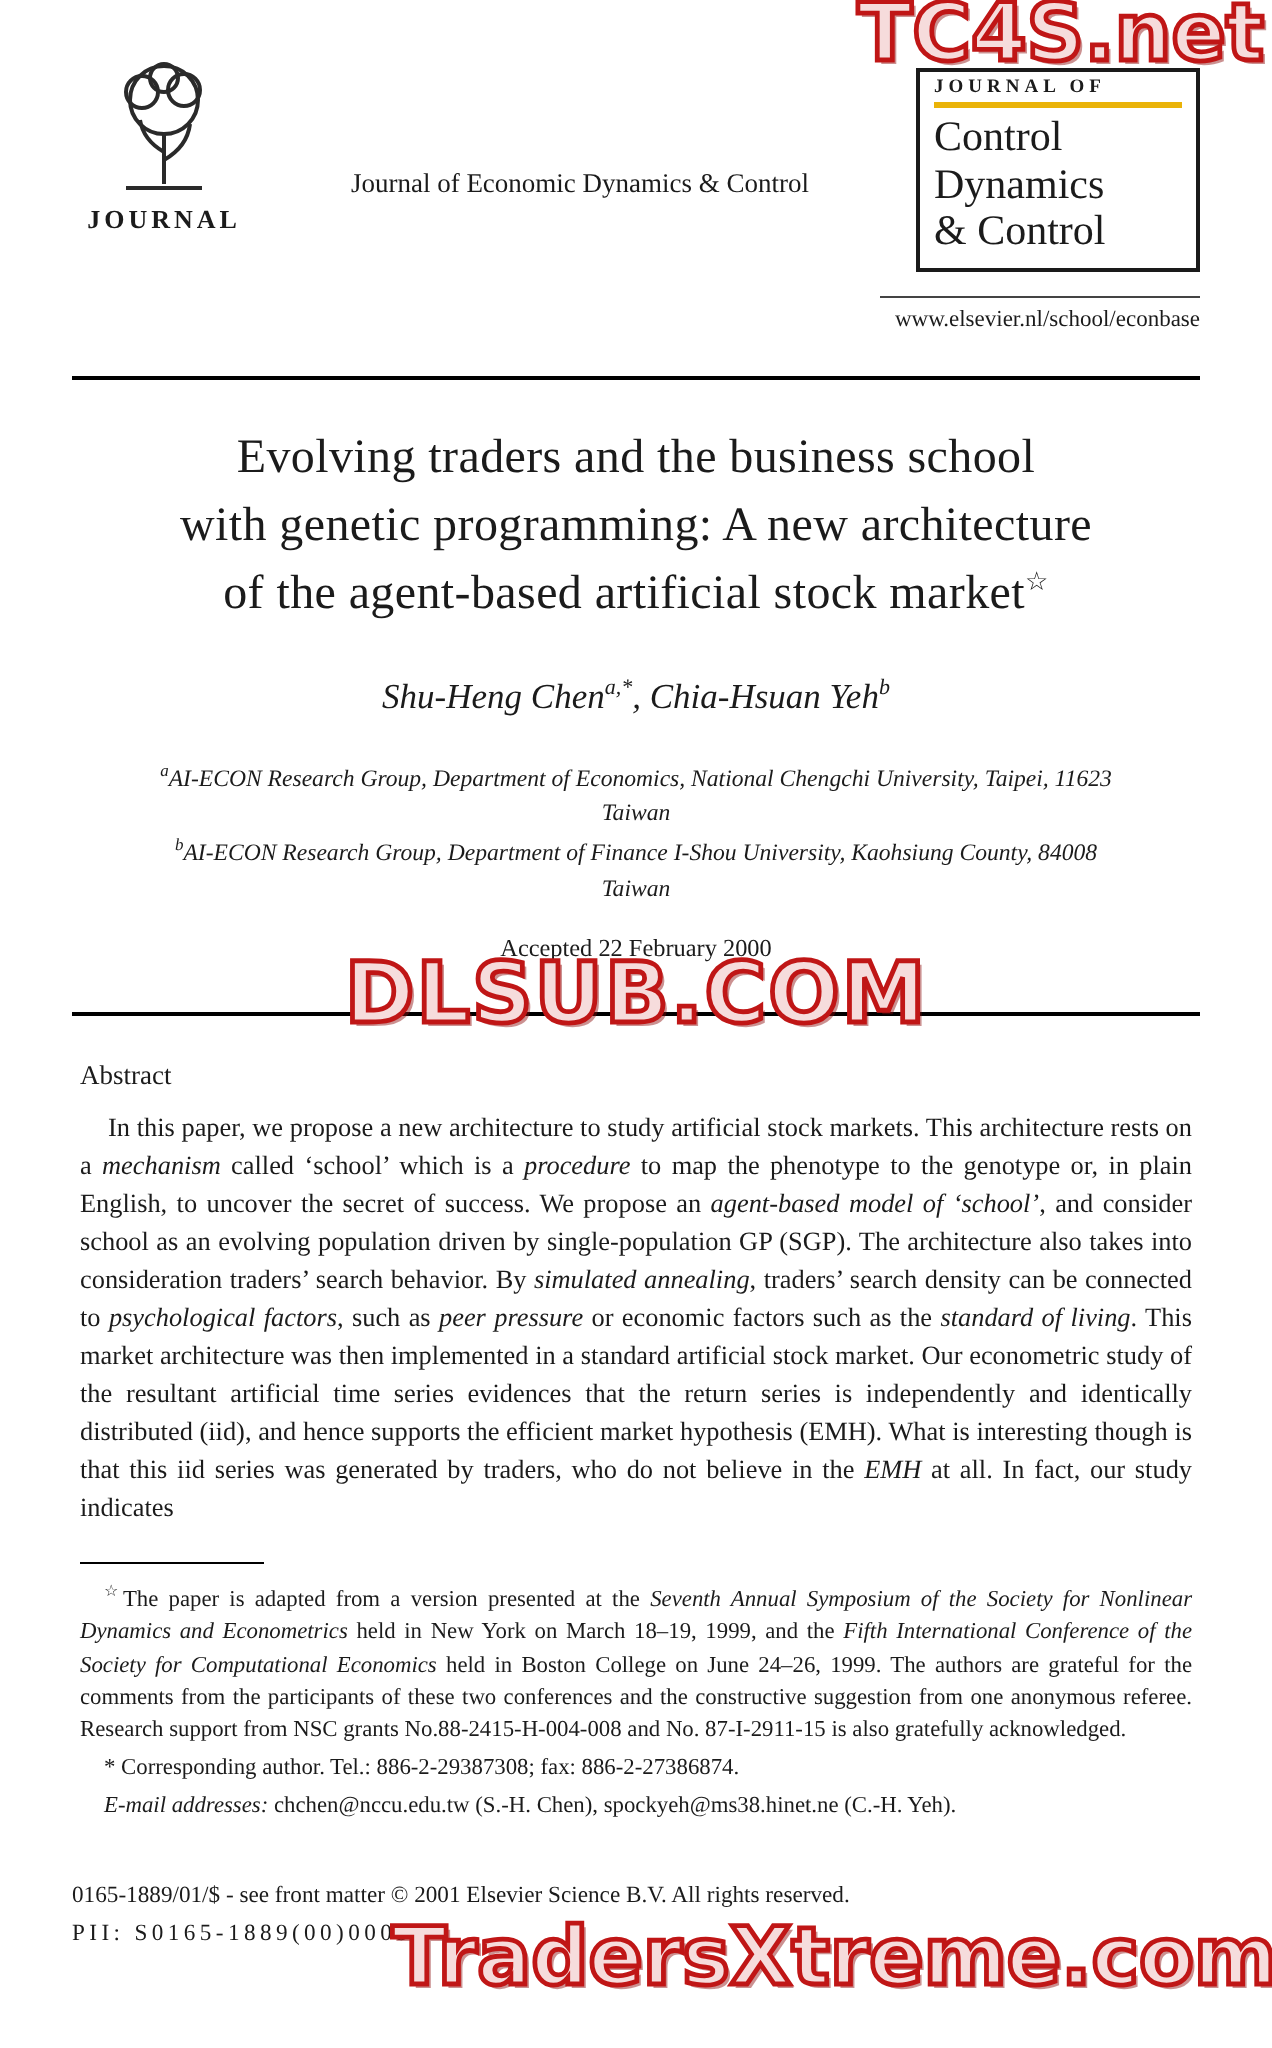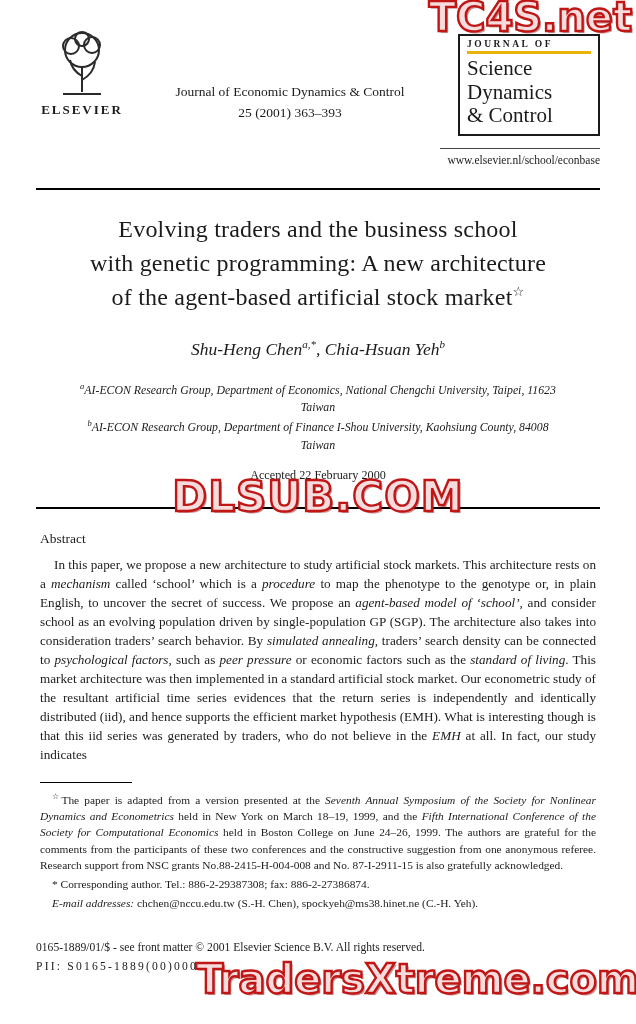--- a/index.html
+++ b/index.html
@@ -96,32 +96,31 @@
           <circle cx="33" cy="24" r="17"></circle>
           <circle cx="22" cy="20" r="8"></circle>
           <circle cx="43" cy="19" r="8"></circle>
           <circle cx="33" cy="13" r="7"></circle>
           <path d="M33 41 L33 66"></path>
           <path d="M33 50 C26 46 22 40 21 34"></path>
           <path d="M33 54 C40 50 45 44 46 36"></path>
           <path d="M14 68 L52 68"></path>
         </g>
       </svg>
-      <div class="elsevier-name">ELSEVIER</div>
+      <div class="elsevier-name">JOURNAL</div>
     </div>
 
     <div class="head-center">
       <div>Journal of Economic Dynamics &amp; Control</div>
-      <div>25 (2001) 363–393</div>
     </div>
 
     <div class="head-right">
       <div class="journal-box">
         <div class="jb-kicker">JOURNAL OF</div>
-        <div class="jb-word">Science</div>
+        <div class="jb-word">Control</div>
         <div class="jb-word">Dynamics</div>
         <div class="jb-word">&amp; Control</div>
       </div>
       <div class="website">www.elsevier.nl/school/econbase</div>
     </div>
   </div>
 
   <hr class="rule rule-1">
 
   <div class="title">

